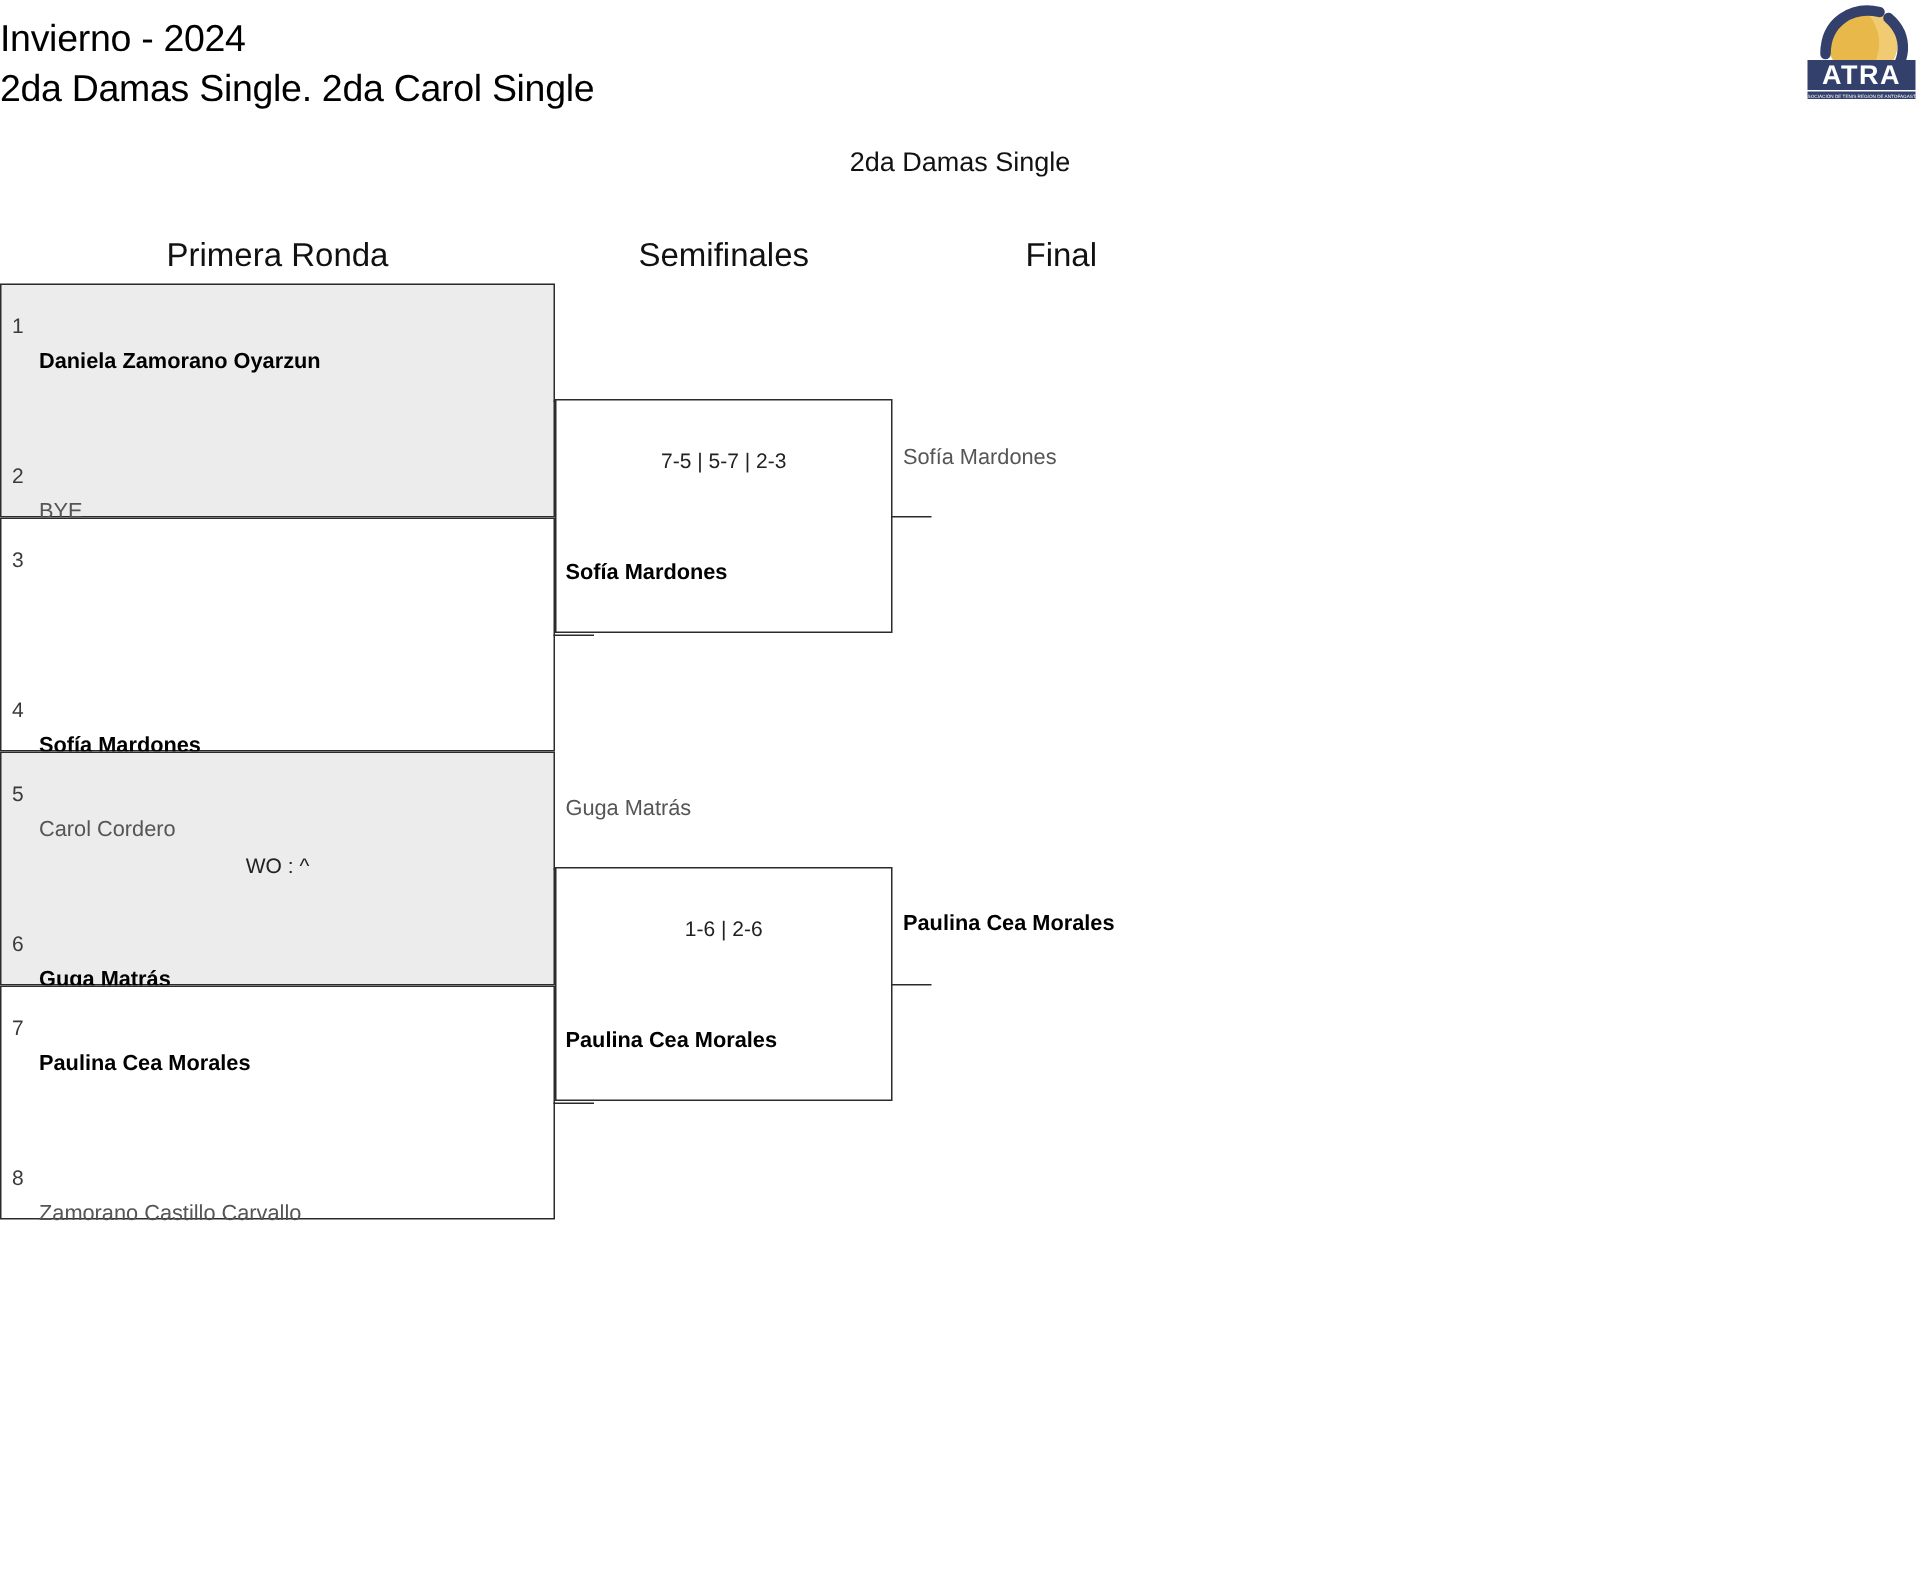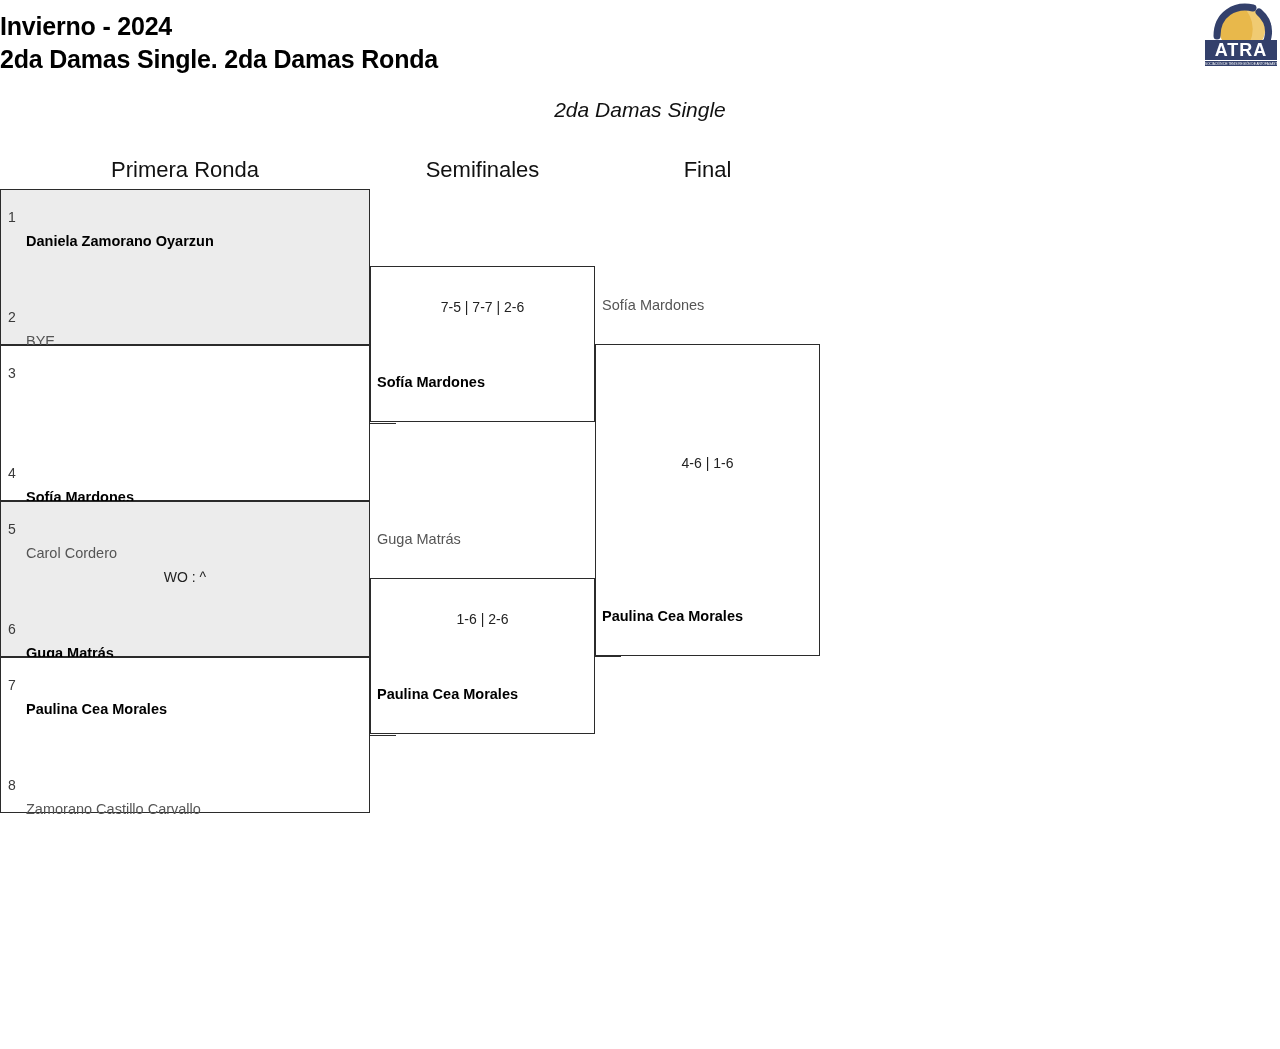--- a/index.html
+++ b/index.html
@@ -18,21 +18,21 @@
 
   
   #page-header {
     position: absolute;
     left: 0;
     top: 0;
     width: 1280px;
   }
   .title-line {
     font-size: 25px;
-    font-weight: bold;
+    font-weight: normal;
     line-height: 33px;
     color: #000000;
     letter-spacing: -0.2px;
     white-space: nowrap;
   }
   #title-line-1 { position: absolute; left: 0px; top: 10px; }
   #title-line-2 { position: absolute; left: 0px; top: 43px; }
 
   
   #brand-logo {
@@ -44,23 +44,22 @@
   }
   #brand-logo svg { display: block; }
 
   
   #bracket-title {
     position: absolute;
     left: 0px;
     top: 98px;
     width: 1280px;
     text-align: center;
-    font-size: 21px;
+    font-size: 18px;
     color: #111111;
-    font-style: italic;
   }
   #bracket-title-inner { display: inline-block; margin-left: -0px; }
 
   
   .round-header {
     position: absolute;
     font-size: 22px;
     color: #111111;
     text-align: center;
     white-space: nowrap;
@@ -144,21 +143,21 @@
     position: absolute;
     height: 0px;
     border-top: 1px solid #2b2b2b;
   }
 </style>
 </head>
 <body>
 
 <div id="page-header">
   <div id="title-line-1" class="title-line">Invierno - 2024</div>
-  <div id="title-line-2" class="title-line">2da Damas Single. 2da Damas Ronda</div>
+  <div id="title-line-2" class="title-line">2da Damas Single. 2da Carol Single</div>
 </div>
 
 <div id="brand-logo">
   <svg width="86" height="66" viewBox="0 0 86 66" xmlns="http://www.w3.org/2000/svg">
 
     <circle cx="45" cy="27" r="23" fill="#e8b84b"></circle>
     <path d="M45 4 a23 23 0 0 1 0 46 a30 30 0 0 0 0 -46 z" fill="#f0cb72"></path>
 
     <path d="M20 34 C20 12 38 2 56 6" stroke="#33406b" stroke-width="7" fill="none" stroke-linecap="round"></path>
     <path d="M62 10 C76 22 74 42 60 50" stroke="#33406b" stroke-width="7" fill="none" stroke-linecap="round"></path>
@@ -227,34 +226,31 @@
   </div>
 
   <div class="connector" style="left:369px; top:267px; width:27px;"></div>
   <div class="connector" style="left:369px; top:423px; width:27px;"></div>
   <div class="connector" style="left:369px; top:579px; width:27px;"></div>
   <div class="connector" style="left:369px; top:735px; width:27px;"></div>
 
   <div class="advanced-name loser" style="left:377px; top:212px;"></div>
 
   <div class="match plain" style="left:370px; top:266px; width:225px; height:156px;">
-    <div class="score" style="top:32px;">7-5 | 7-7 | 2-6</div>
+    <div class="score" style="top:32px;">7-5 | 5-7 | 2-3</div>
   </div>
   <div class="advanced-name winner" style="left:377px; top:374px;">Sofía Mardones</div>
 
   <div class="advanced-name loser" style="left:377px; top:531px;">Guga Matrás</div>
 
   <div class="match plain" style="left:370px; top:578px; width:225px; height:156px;padding-left:21px;">
     <div class="score" style="top:32px;">1-6 | 2-6</div>
   </div>
   <div class="advanced-name winner" style="left:377px; top:686px;">Paulina Cea Morales</div>
 
   <div class="connector" style="left:594px; top:344px; width:27px;"></div>
   <div class="connector" style="left:594px; top:656px; width:27px;"></div>
 
   <div class="advanced-name loser" style="left:602px; top:297px;">Sofía Mardones</div>
 
-  <div class="match plain" style="left:595px; top:344px; width:225px; height:312px;">
-    <div class="score" style="top:110px;">4-6 | 1-6</div>
-  </div>
   <div class="advanced-name winner" style="left:602px; top:608px;">Paulina Cea Morales</div>
 
 </div>
 
 </body></html>

